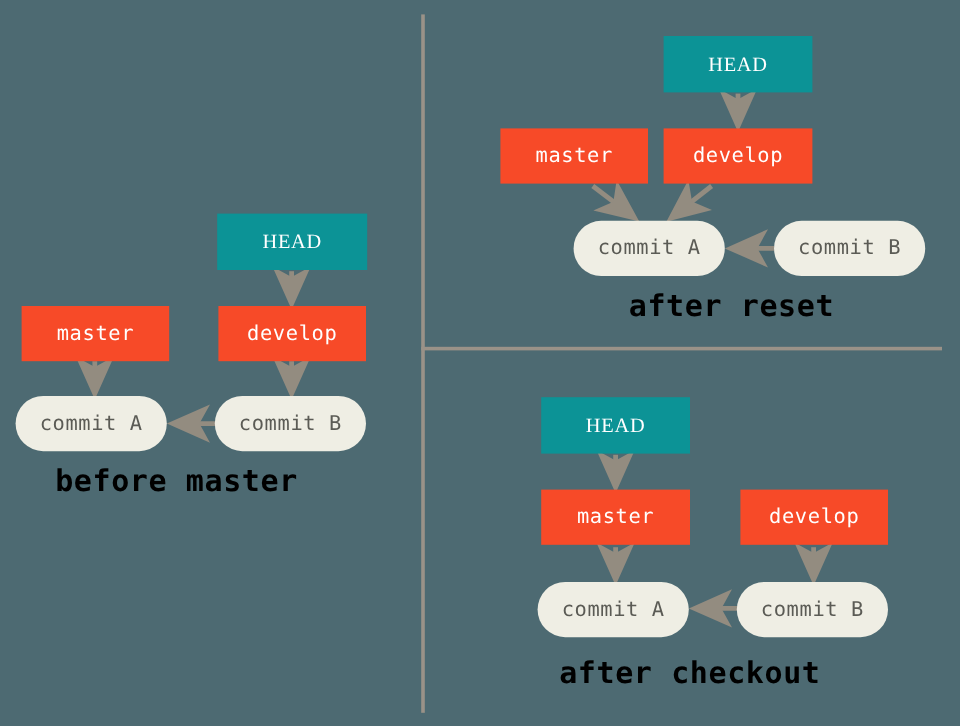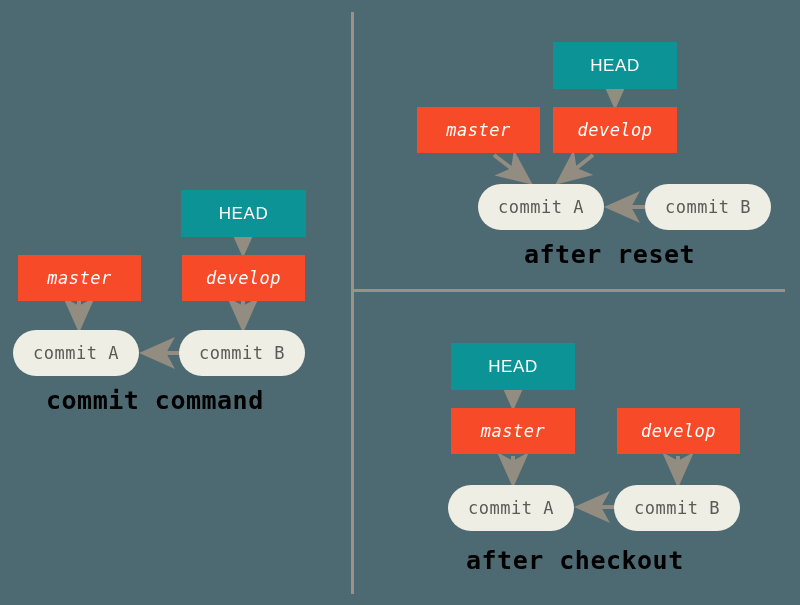--- a/index.html
+++ b/index.html
@@ -22,28 +22,26 @@
     align-items: center;
     justify-content: center;
     box-sizing: border-box;
     color: #ffffff;
     font-size: 17px;
     letter-spacing: 0.5px;
     user-select: none;
   }
   .node.branch {
     background: #f74a28;
-    font-style: italic;
   }
   .node.head {
     background: #0c9396;
-    font-family: Liberation Sans, sans-serif;
+    font-family: Liberation Serif, serif;
     font-size: 17px;
     letter-spacing: 0.6px;
-    margin-top: 12px;
   }
   .node.commit {
     background: #efeee4;
     color: #5b5b55;
     border-radius: 24px;
     font-size: 17px;
   }
   .caption {
     position: absolute;
     color: #000000;
@@ -105,21 +103,21 @@
   <div class="node head" style="left:181px; top:178px; width:125px; height:47px;">HEAD</div>
 
   <div class="node branch" style="left:18px; top:255px; width:123px; height:46px;">master</div>
 
   <div class="node branch" style="left:182px; top:255px; width:123px; height:46px;">develop</div>
 
   <div class="node commit" style="left:13px; top:330px; width:126px; height:46px;">commit A</div>
 
   <div class="node commit" style="left:179px; top:330px; width:126px; height:46px;">commit B</div>
 
-  <div class="caption" style="left:46px; top:386px;">commit command</div>
+  <div class="caption" style="left:46px; top:386px;">before master</div>
 
   <div class="node head" style="left:553px; top:30px; width:124px; height:47px;">HEAD</div>
 
   <div class="node branch" style="left:417px; top:107px; width:123px; height:46px;">master</div>
 
   <div class="node branch" style="left:553px; top:107px; width:124px; height:46px;">develop</div>
 
   <div class="node commit" style="left:478px; top:184px; width:126px; height:46px;">commit A</div>
 
   <div class="node commit" style="left:645px; top:184px; width:126px; height:46px;">commit B</div>

